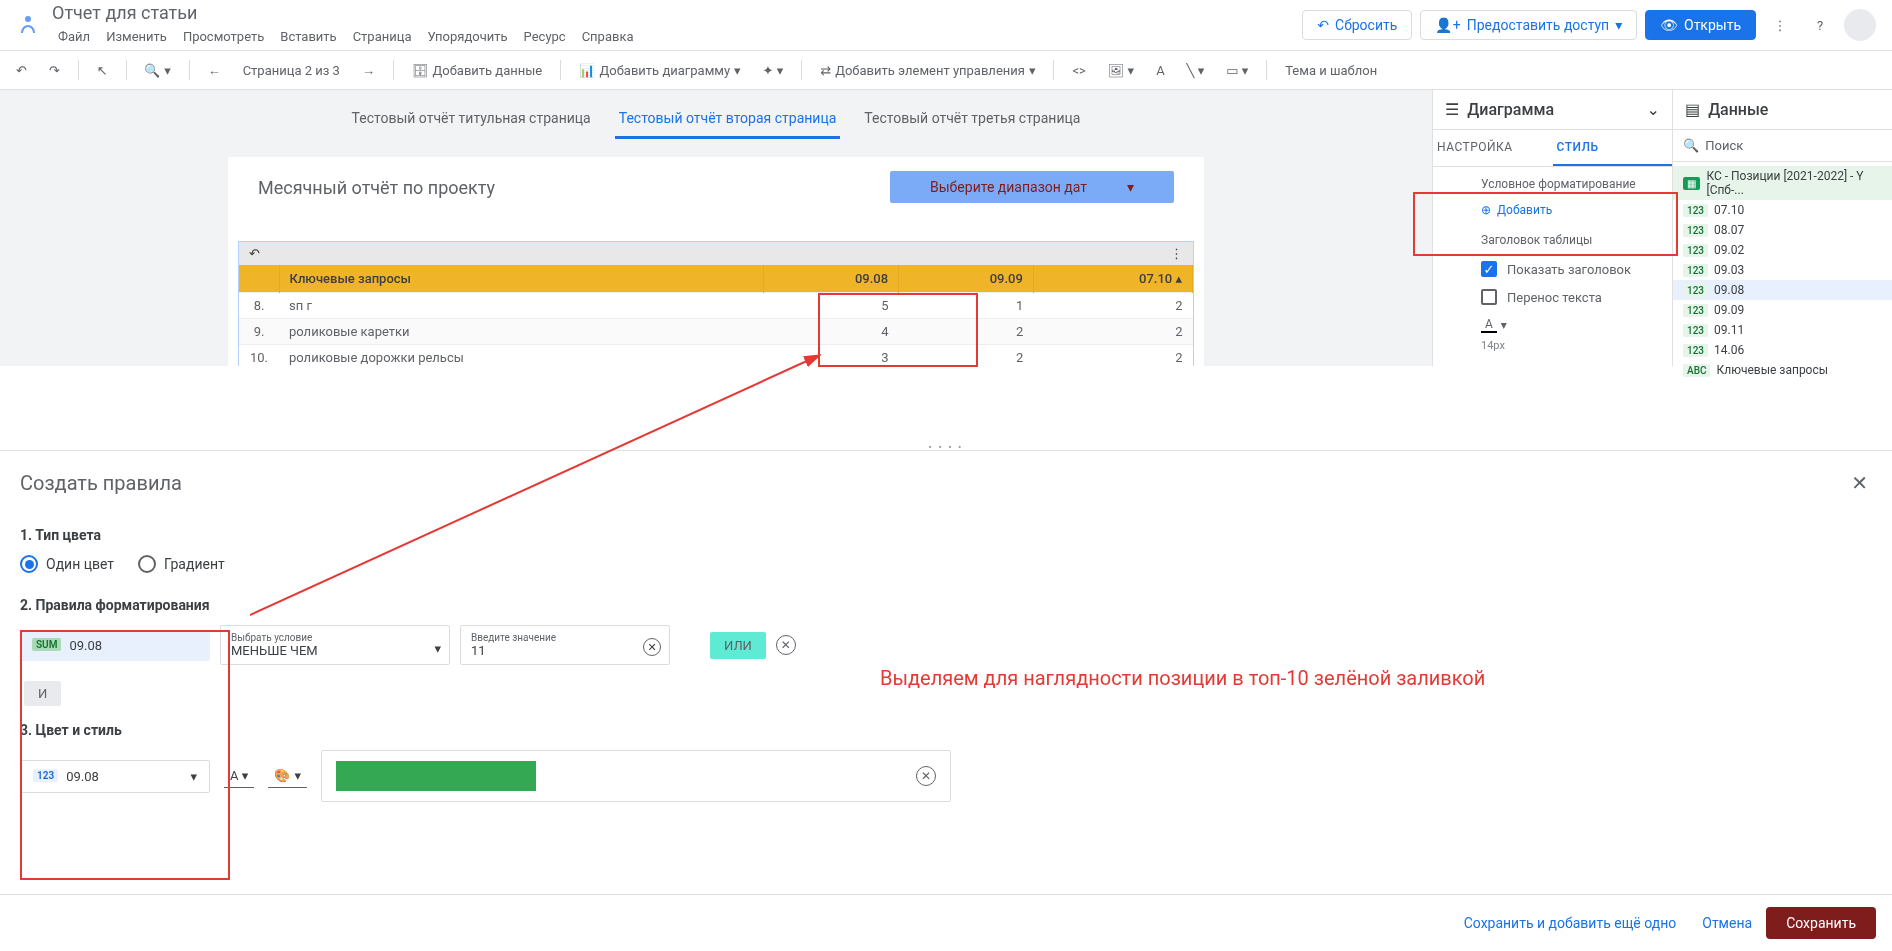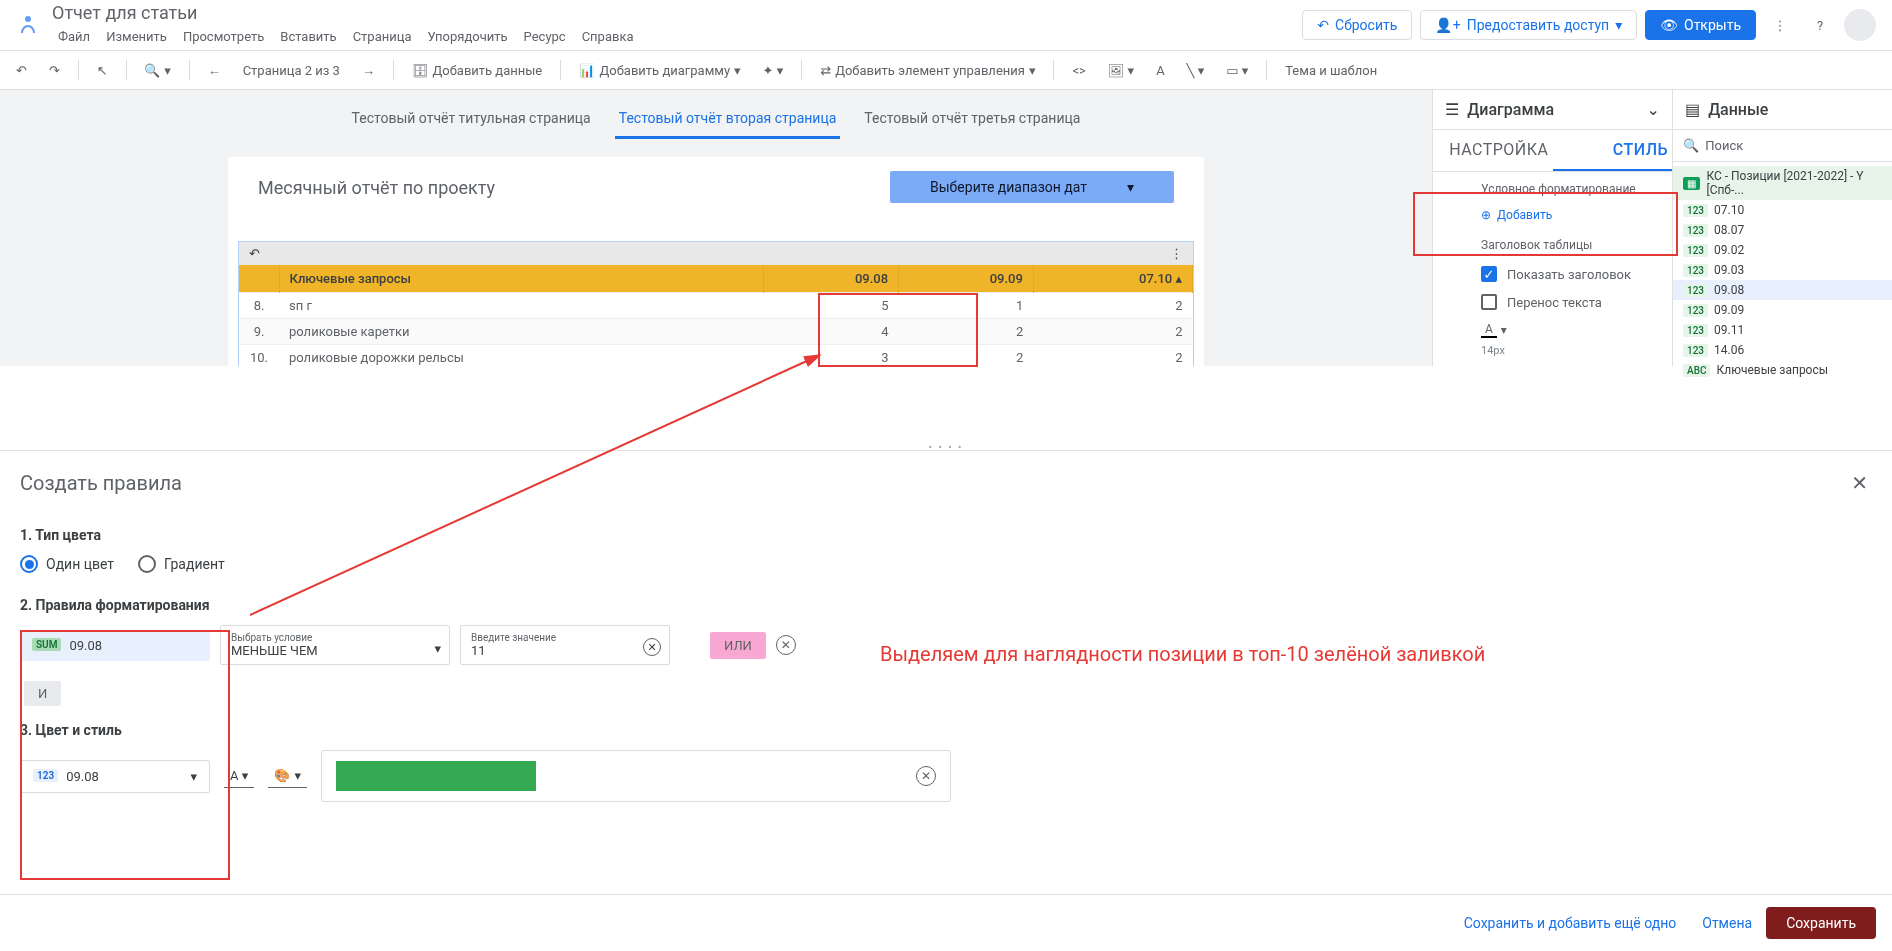--- a/index.html
+++ b/index.html
@@ -27,42 +27,42 @@
 
 .main { display: flex; height: 276px; background: #f1f3f4; }
 .canvas-area { flex: 1; position: relative; overflow: hidden; }
 .report-tabs { display: flex; justify-content: center; gap: 20px; padding: 12px 0 0; background: #f1f3f4; }
 .report-tab { font-size: 14px; color: #5f6368; padding: 8px 4px 10px; cursor: pointer; }
 .report-tab.active { color: #1a73e8; border-bottom: 3px solid #1a73e8; }
 
 .canvas { margin: 18px auto 0; width: 976px; background: #fff; position: relative; }
 .canvas-title-bar { display: flex; align-items: center; padding: 14px 30px; }
 .canvas-title { font-size: 18px; color: #5f6368; flex: 1; font-weight: 400; }
-.date-range { background: #7baaf7; color: #0f172a; padding: 8px 40px; border-radius: 2px; font-size: 14px; display: flex; align-items: center; gap: 40px; }
+.date-range { background: #7baaf7; color: #7f1d1d; padding: 8px 40px; border-radius: 2px; font-size: 14px; display: flex; align-items: center; gap: 40px; }
 
 .data-table-wrap { margin: 24px 10px 0; position: relative; border: 1px solid #b3d1ff; background: #fff; }
 .table-toolbar { background: #e8e8e8; padding: 4px 10px; display: flex; }
 .table-toolbar .more { margin-left: auto; }
 .data-table { width: 100%; border-collapse: collapse; font-size: 13px; }
 .data-table thead th { background: #f0b429; color: #3c4043; text-align: right; padding: 6px 10px; font-weight: 500; border-right: 1px solid rgba(0,0,0,0.05); }
 .data-table thead th:first-child { width: 40px; text-align: center; background: #f0b429; }
 .data-table thead th:nth-child(2) { text-align: left; }
 .data-table tbody td { padding: 5px 10px; text-align: right; color: #5f6368; border-top: 1px solid #eee; }
 .data-table tbody td:first-child { text-align: center; color: #5f6368; }
 .data-table tbody td:nth-child(2) { text-align: left; }
 .data-table tbody tr:nth-child(even) { background: #fafafa; }
 
 
 .right-panels { display: flex; }
 .panel { border-left: 1px solid #e0e0e0; background: #fff; }
 .panel-chart { width: 240px; }
 .panel-data { width: 220px; }
 .panel-header { display: flex; align-items: center; gap: 8px; padding: 10px 12px; border-bottom: 1px solid #e0e0e0; font-size: 16px; color: #3c4043; font-weight: 500; }
 .panel-tabs { display: flex; border-bottom: 1px solid #e0e0e0; }
-.panel-tab { flex: 1; text-align: right; font-size: 16px; padding: 10px 4px; color: #5f6368; cursor: pointer; letter-spacing: 0.5px; }
+.panel-tab { flex: 1; text-align: left; font-size: 12px; padding: 10px 4px; color: #5f6368; cursor: pointer; letter-spacing: 0.5px; }
 .panel-tab.active { color: #1a73e8; border-bottom: 2px solid #1a73e8; font-weight: 500; }
 .panel-body { padding: 10px 12px; font-size: 12px; color: #5f6368; margin-left: 36px; }
 .panel-section-title { font-size: 12px; color: #5f6368; margin-bottom: 8px; }
 .add-link { color: #1a73e8; display: inline-flex; align-items: center; gap: 6px; cursor: pointer; margin-top: 4px; }
 .checkbox-row { display: flex; align-items: center; gap: 10px; padding: 6px 0; font-size: 13px; }
 .chk { width: 16px; height: 16px; border: 2px solid #5f6368; border-radius: 2px; display: inline-flex; align-items: center; justify-content: center; }
 .chk.checked { background: #1a73e8; border-color: #1a73e8; color: #fff; }
 .font-row { display: flex; align-items: center; gap: 4px; margin-top: 6px; }
 
 .search-row { display: flex; align-items: center; gap: 6px; padding: 8px 10px; border-bottom: 1px solid #e0e0e0; color: #5f6368; }
@@ -91,21 +91,21 @@
 .field-chip .badge { font-size: 10px; background: #a8dab5; color: #137333; padding: 1px 4px; border-radius: 2px; font-weight: 600; }
 .field-chip.plain { background: #fff; border: 1px solid #dadce0; }
 .select-box { border: 1px solid #dadce0; padding: 6px 10px; width: 230px; position: relative; border-radius: 2px; }
 .select-box .label { font-size: 10px; color: #5f6368; }
 .select-box .value { font-size: 13px; color: #3c4043; }
 .select-box .arrow { position: absolute; right: 8px; bottom: 8px; }
 .input-box { border: 1px solid #dadce0; padding: 6px 10px; width: 210px; position: relative; border-radius: 2px; }
 .input-box .label { font-size: 10px; color: #5f6368; }
 .input-box .value { font-size: 13px; color: #3c4043; }
 .input-box .clear { position: absolute; right: 8px; bottom: 8px; width: 18px; height: 18px; border: 1.5px solid #5f6368; border-radius: 50%; display: inline-flex; align-items: center; justify-content: center; font-size: 11px; cursor: pointer; }
-.or-chip { background: #f9a8d4; padding: 6px 14px; border-radius: 2px; color: #5f6368; font-size: 13px; }
+.or-chip { background: #5eead4; padding: 6px 14px; border-radius: 2px; color: #5f6368; font-size: 13px; }
 .and-chip { background: #e8eaed; padding: 5px 14px; border-radius: 2px; color: #5f6368; font-size: 13px; display: inline-block; margin: 6px 0 16px 4px; }
 .circle-x { width: 20px; height: 20px; border: 1.5px solid #5f6368; border-radius: 50%; display: inline-flex; align-items: center; justify-content: center; font-size: 12px; cursor: pointer; color: #5f6368; }
 
 .style-row { display: flex; align-items: center; gap: 14px; }
 .style-dropdown { border-bottom: 1px solid #5f6368; padding: 4px 6px; display: inline-flex; align-items: center; gap: 4px; }
 .color-swatch { width: 200px; height: 30px; background: #34a853; }
 .style-box { border: 1px solid #dadce0; padding: 10px 14px; border-radius: 2px; display: flex; align-items: center; gap: 20px; width: 630px; }
 
 .rules-footer { position: absolute; bottom: 0; right: 0; left: 0; border-top: 1px solid #e0e0e0; padding: 12px 16px; display: flex; justify-content: flex-end; gap: 2px; align-items: center; background: #fff; }
 .btn-text { color: #1a73e8; padding: 8px 12px; cursor: pointer; font-size: 14px; }
@@ -410,13 +410,13 @@
 <div class="anno-red-box" style="left:1413px;top:192px;width:265px;height:64px"></div>
 <div class="anno-red-box" style="left:20px;top:630px;width:210px;height:250px"></div>
 <svg class="anno-line" style="left:250px;top:350px;width:580px;height:270px">
   <defs>
       <marker id="arr" markerWidth="10" markerHeight="10" refX="8" refY="3" orient="auto">
         <path d="M0,0 L0,6 L9,3 z" fill="#e53935"></path>
       </marker>
     </defs>
   <line x1="0" y1="265" x2="570" y2="5" stroke="#e53935" stroke-width="2" marker-end="url(#arr)"></line>
 </svg>
-<div class="anno-text" style="left:880px;top:642px">Выделяем для наглядности позиции в топ-10 зелёной заливкой</div>
+<div class="anno-text" style="left:880px;top:666px">Выделяем для наглядности позиции в топ-10 зелёной заливкой</div>
 
 </body></html>

